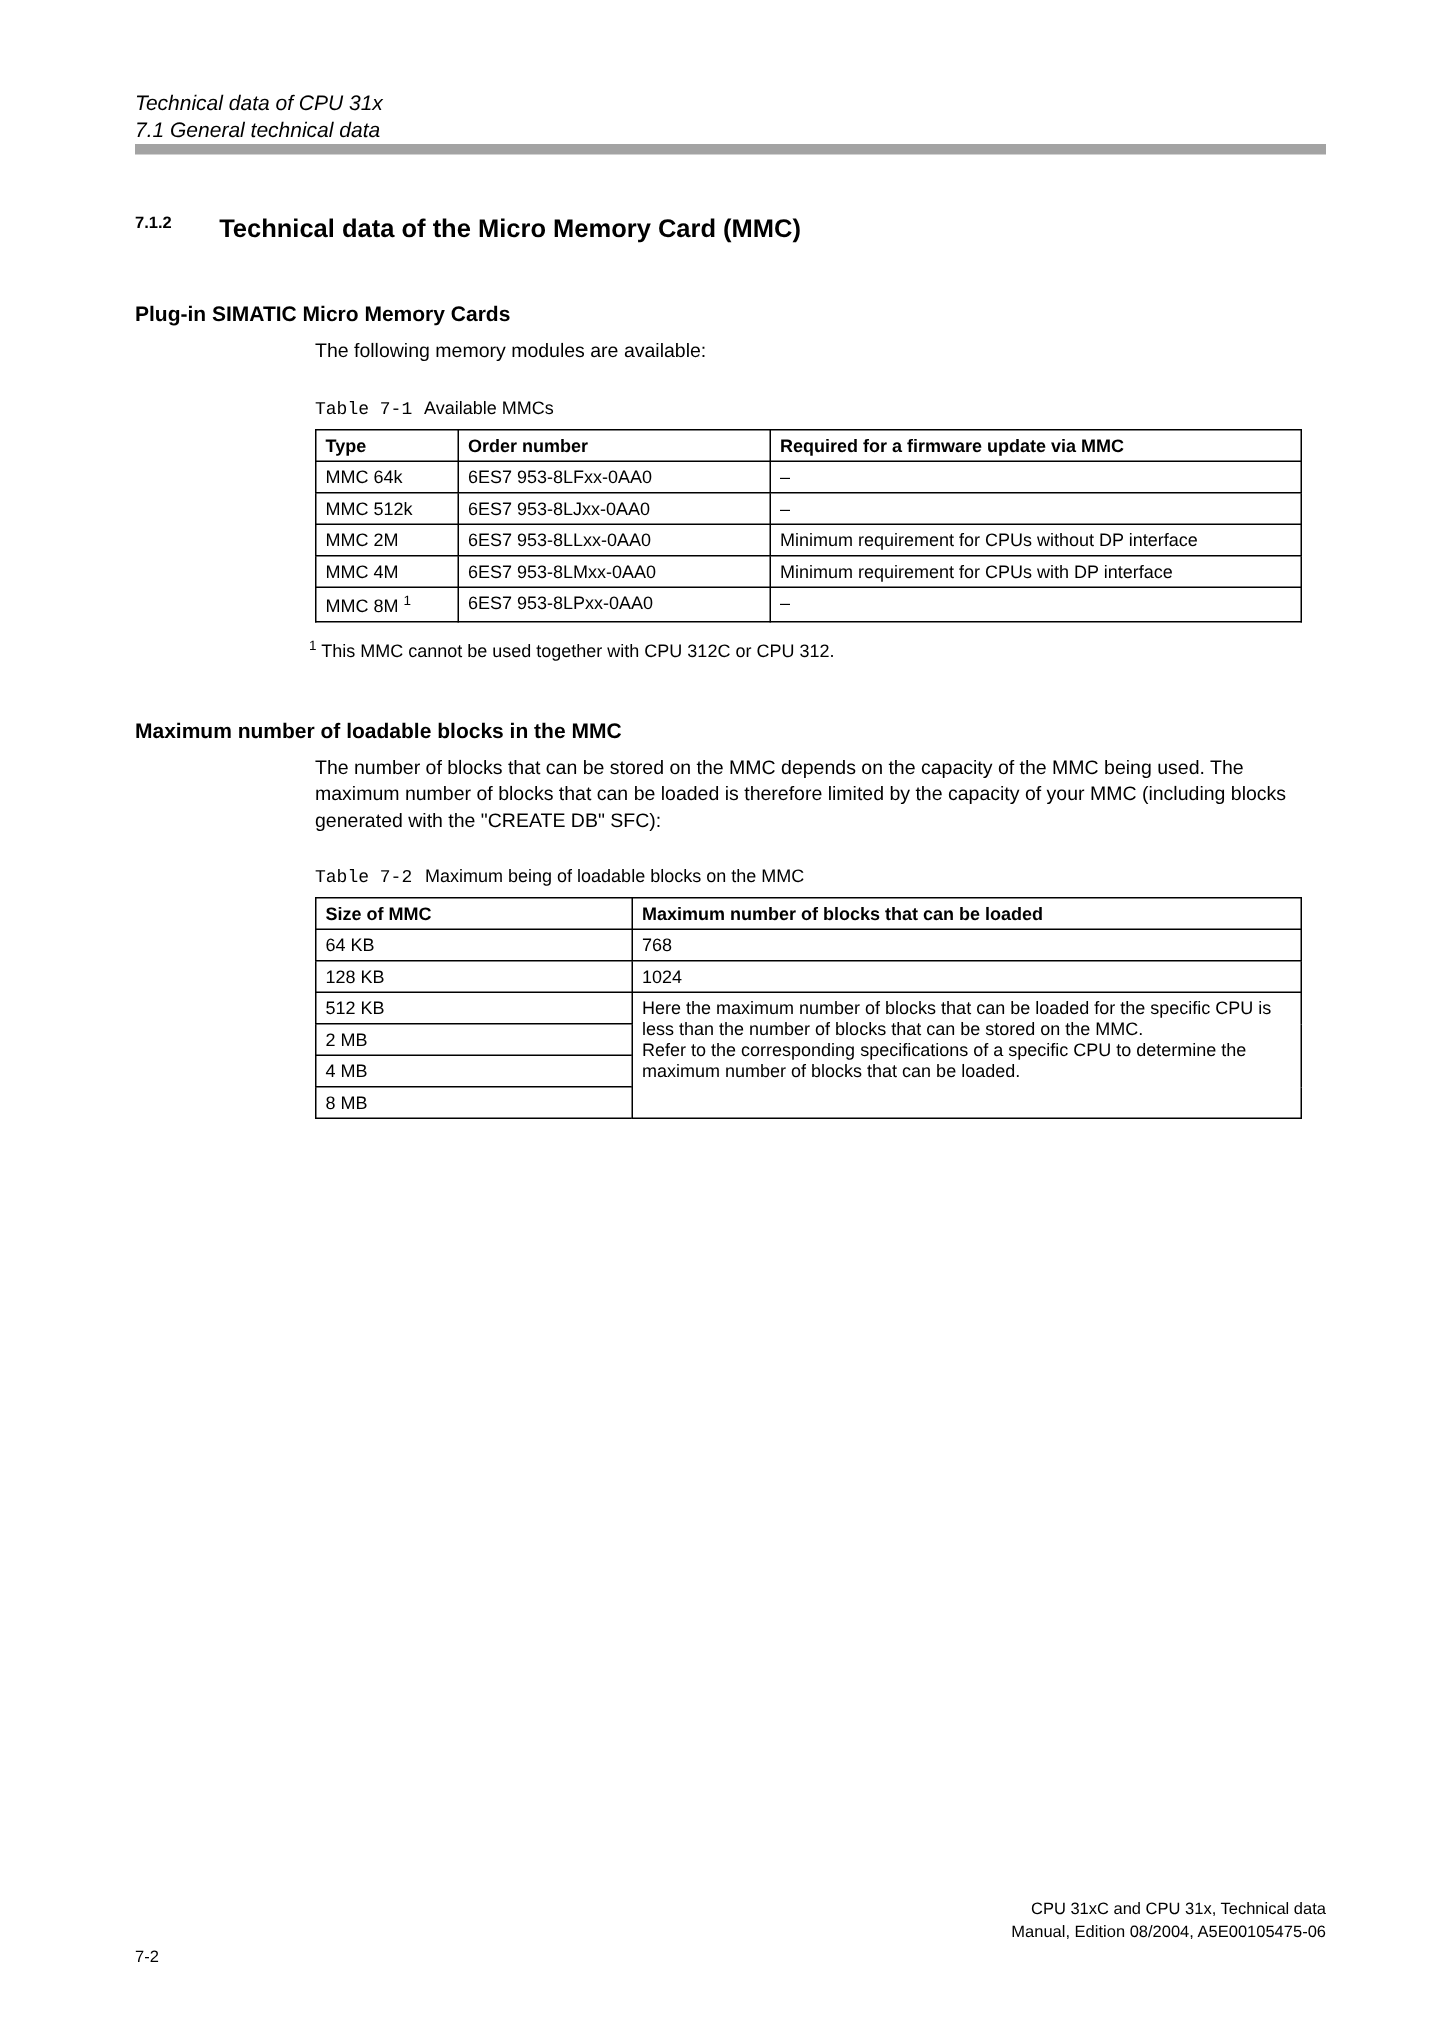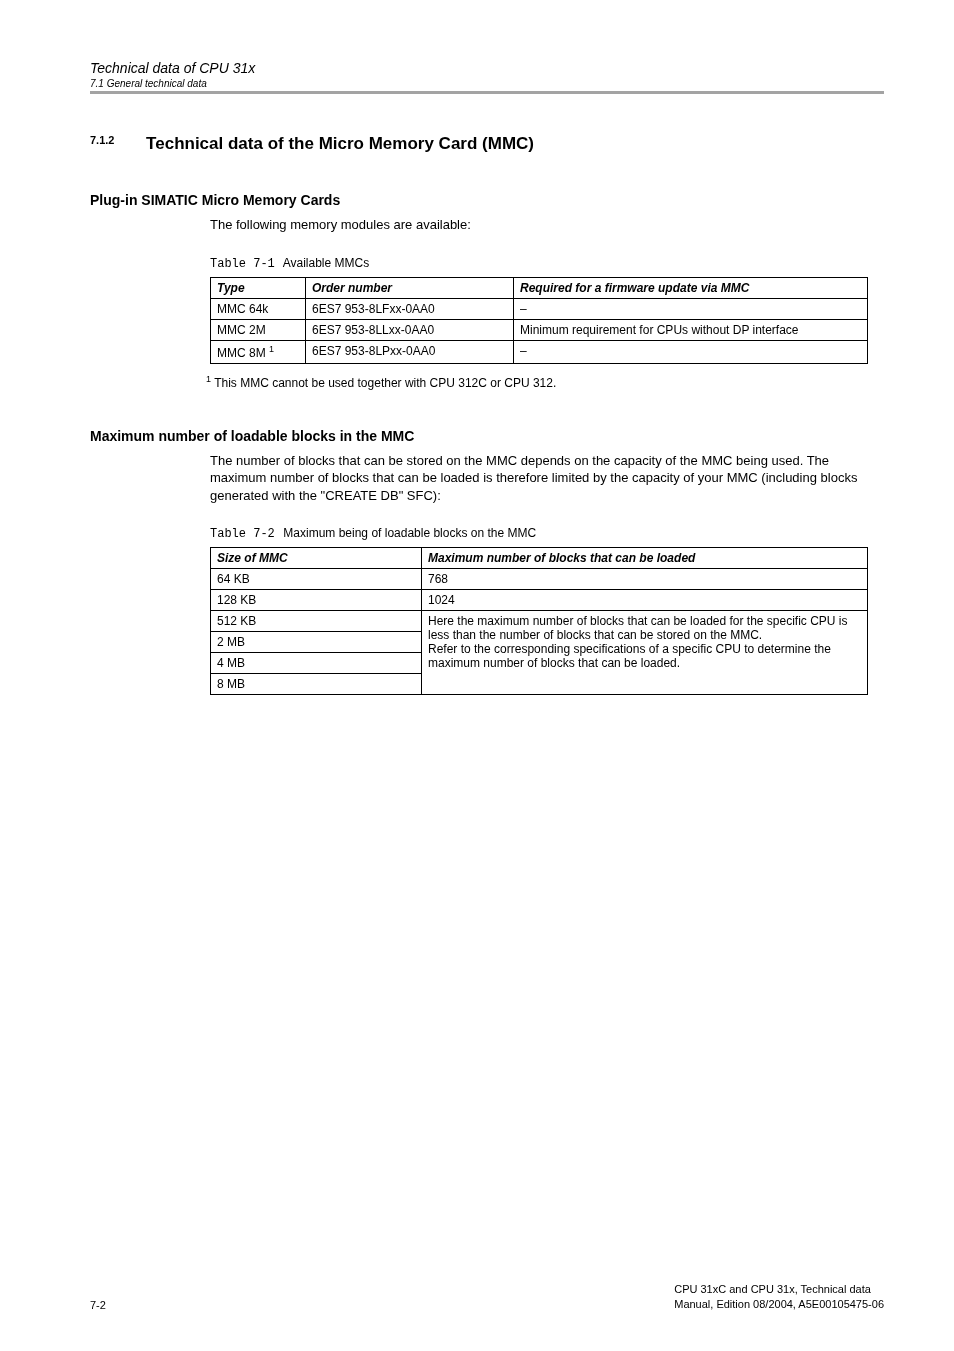--- a/index.html
+++ b/index.html
@@ -14,22 +14,22 @@
     min-height: 1351px;
     position: relative;
   }
   .header-block {
     font-style: italic;
     font-size: 14px;
     margin-bottom: 2px;
   }
   .header-sub {
     font-style: italic;
-    font-size: 10px;
-    border-bottom: 3px solid #a3a3a3;
+    font-size: 14px;
+    border-bottom: 7px solid #a3a3a3;
     padding-bottom: 2px;
     margin-bottom: 40px;
   }
   .section-no {
     display: inline-block;
     font-weight: bold;
     font-size: 11px;
     vertical-align: top;
   }
   .section-title {
@@ -68,21 +68,20 @@
   }
   th, td {
     border: 1px solid #000;
     padding: 3px 6px;
     text-align: left;
     vertical-align: top;
     font-weight: normal;
   }
   th {
     font-weight: bold;
-    font-style: italic;
   }
   .footnote {
     margin-left: 116px;
     font-size: 12px;
     margin-top: 10px;
   }
   sup {
     font-size: 9px;
     vertical-align: super;
   }
@@ -94,21 +93,22 @@
     font-size: 11px;
   }
   .footer-left {
     position: absolute;
     left: 0;
     bottom: 0;
   }
   .footer-right {
     position: absolute;
     right: 0;
-    bottom: 0;
+    bottom: 16px;
+    text-align: right;
     line-height: 1.3;
     margin-top: 36px;
   }
   .col-type { width: 82px; }
   .col-order { width: 195px; }
   .col-size { width: 198px; }
 </style>
 </head>
 <body>
 
@@ -134,23 +134,33 @@
     <th class="col-type">Type</th>
     <th class="col-order">Order number</th>
     <th>Required for a firmware update via MMC</th>
   </tr>
   <tr>
     <td>MMC 64k</td>
     <td>6ES7 953-8LFxx-0AA0</td>
     <td>–</td>
   </tr>
   <tr>
+    <td>MMC 512k</td>
+    <td>6ES7 953-8LJxx-0AA0</td>
+    <td>–</td>
+  </tr>
+  <tr>
     <td>MMC 2M</td>
     <td>6ES7 953-8LLxx-0AA0</td>
     <td>Minimum requirement for CPUs without DP interface</td>
+  </tr>
+  <tr>
+    <td>MMC 4M</td>
+    <td>6ES7 953-8LMxx-0AA0</td>
+    <td>Minimum requirement for CPUs with DP interface</td>
   </tr>
   <tr>
     <td><span>MMC 8M </span><sup>1</sup></td>
     <td>6ES7 953-8LPxx-0AA0</td>
     <td>–</td>
   </tr>
 </tbody>
   </table>
 
 <div class="footnote">

